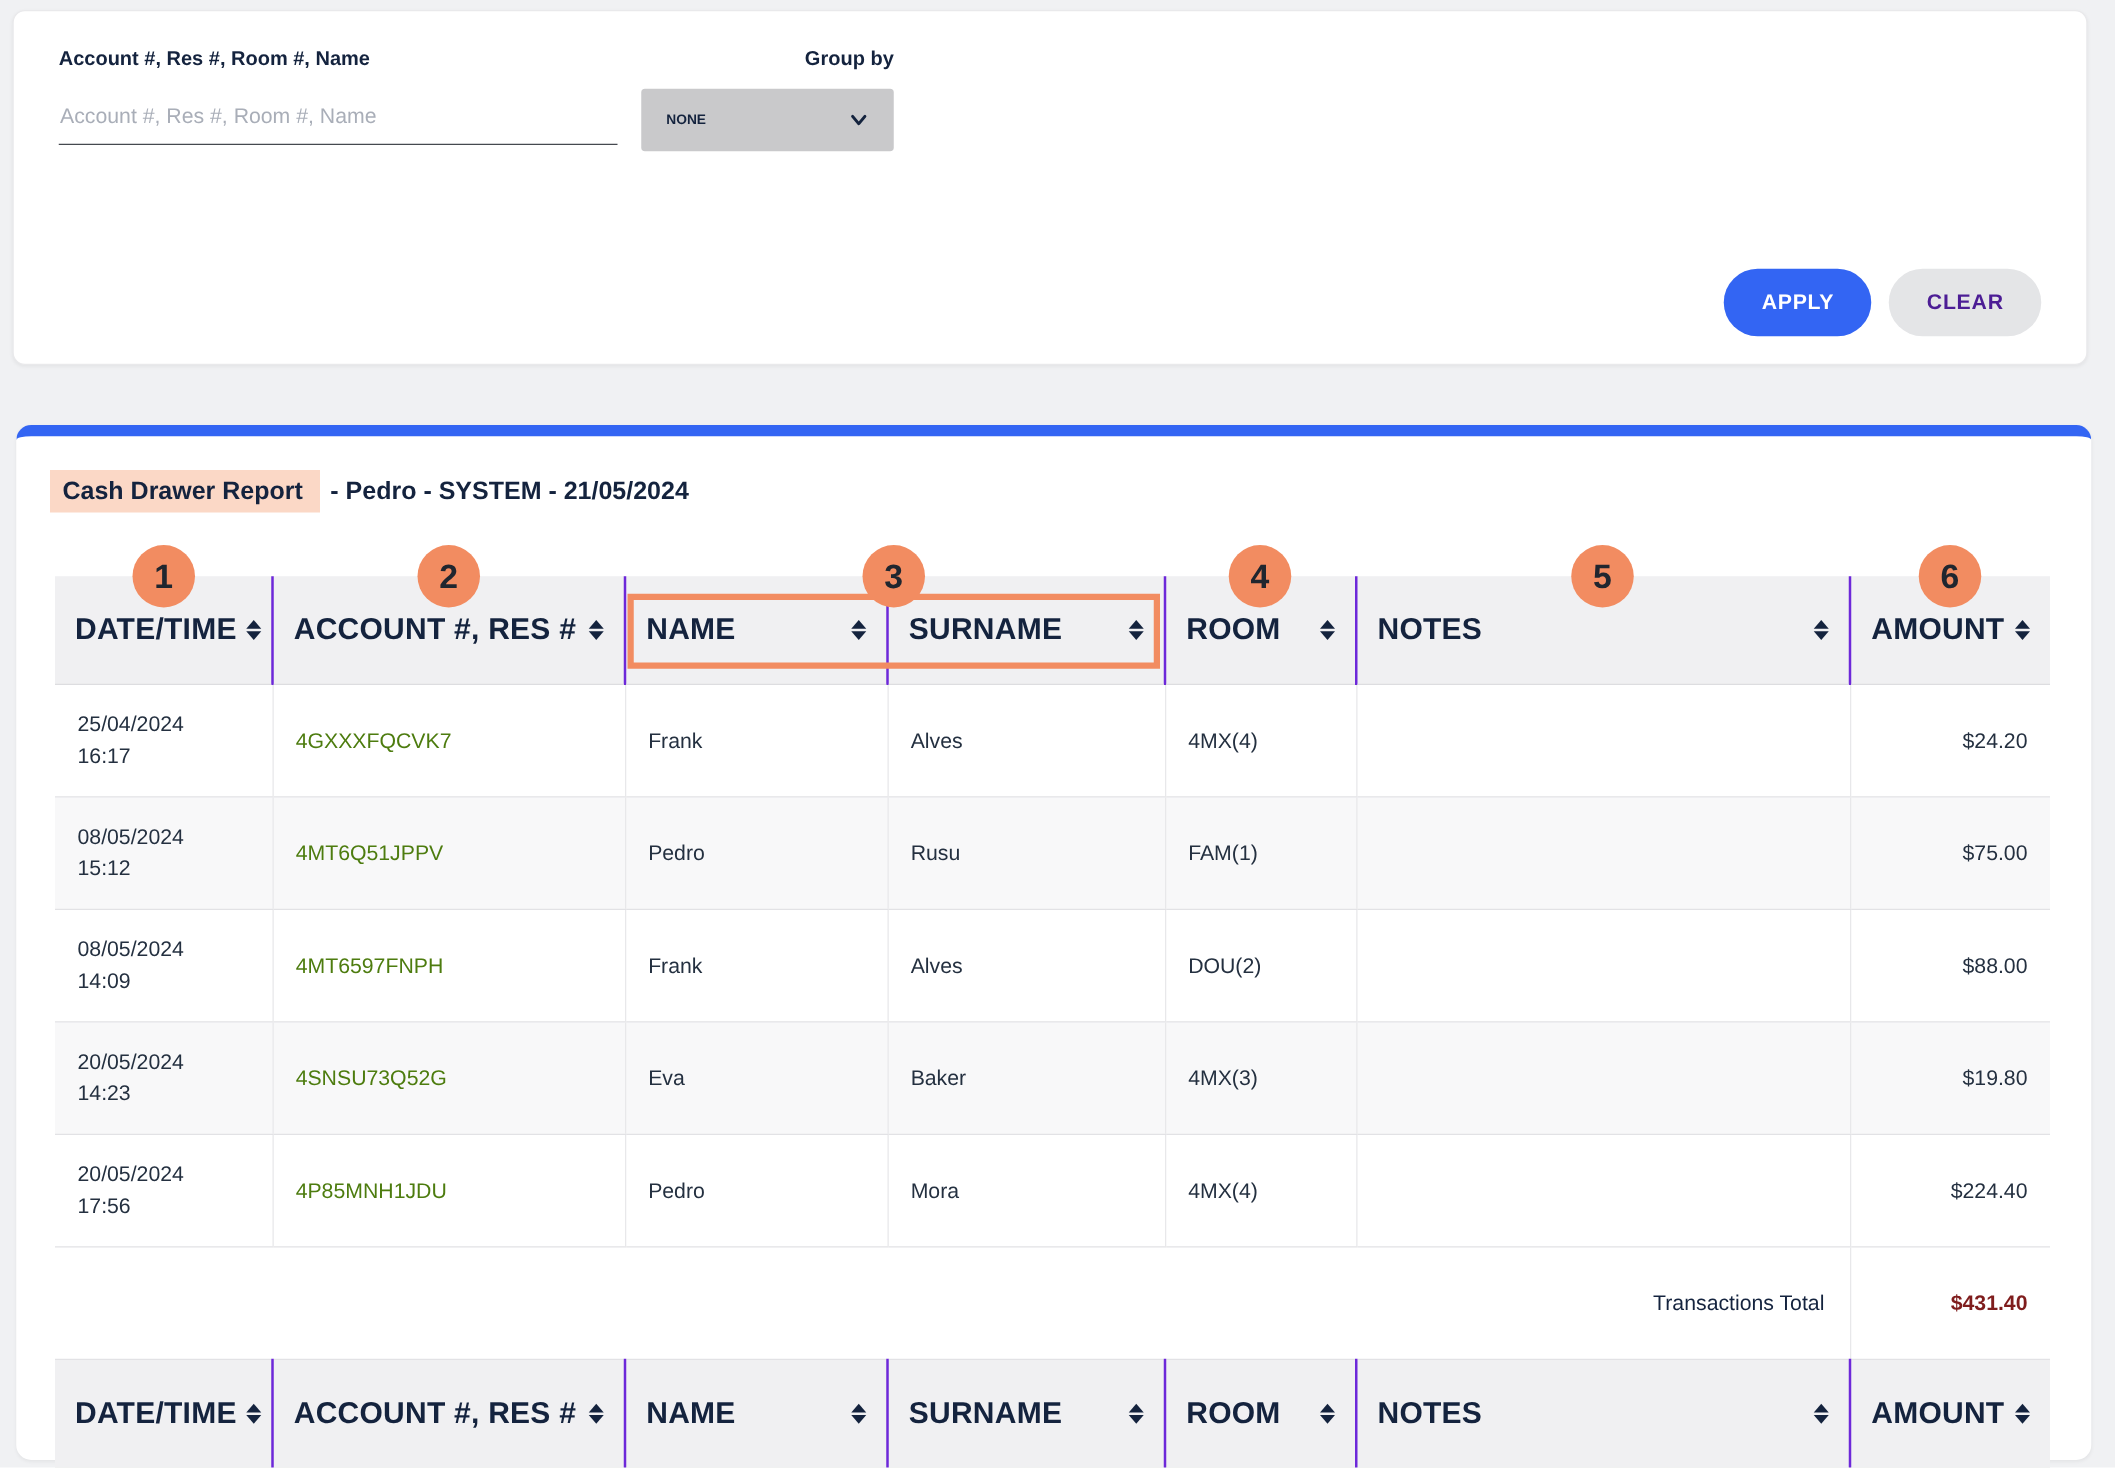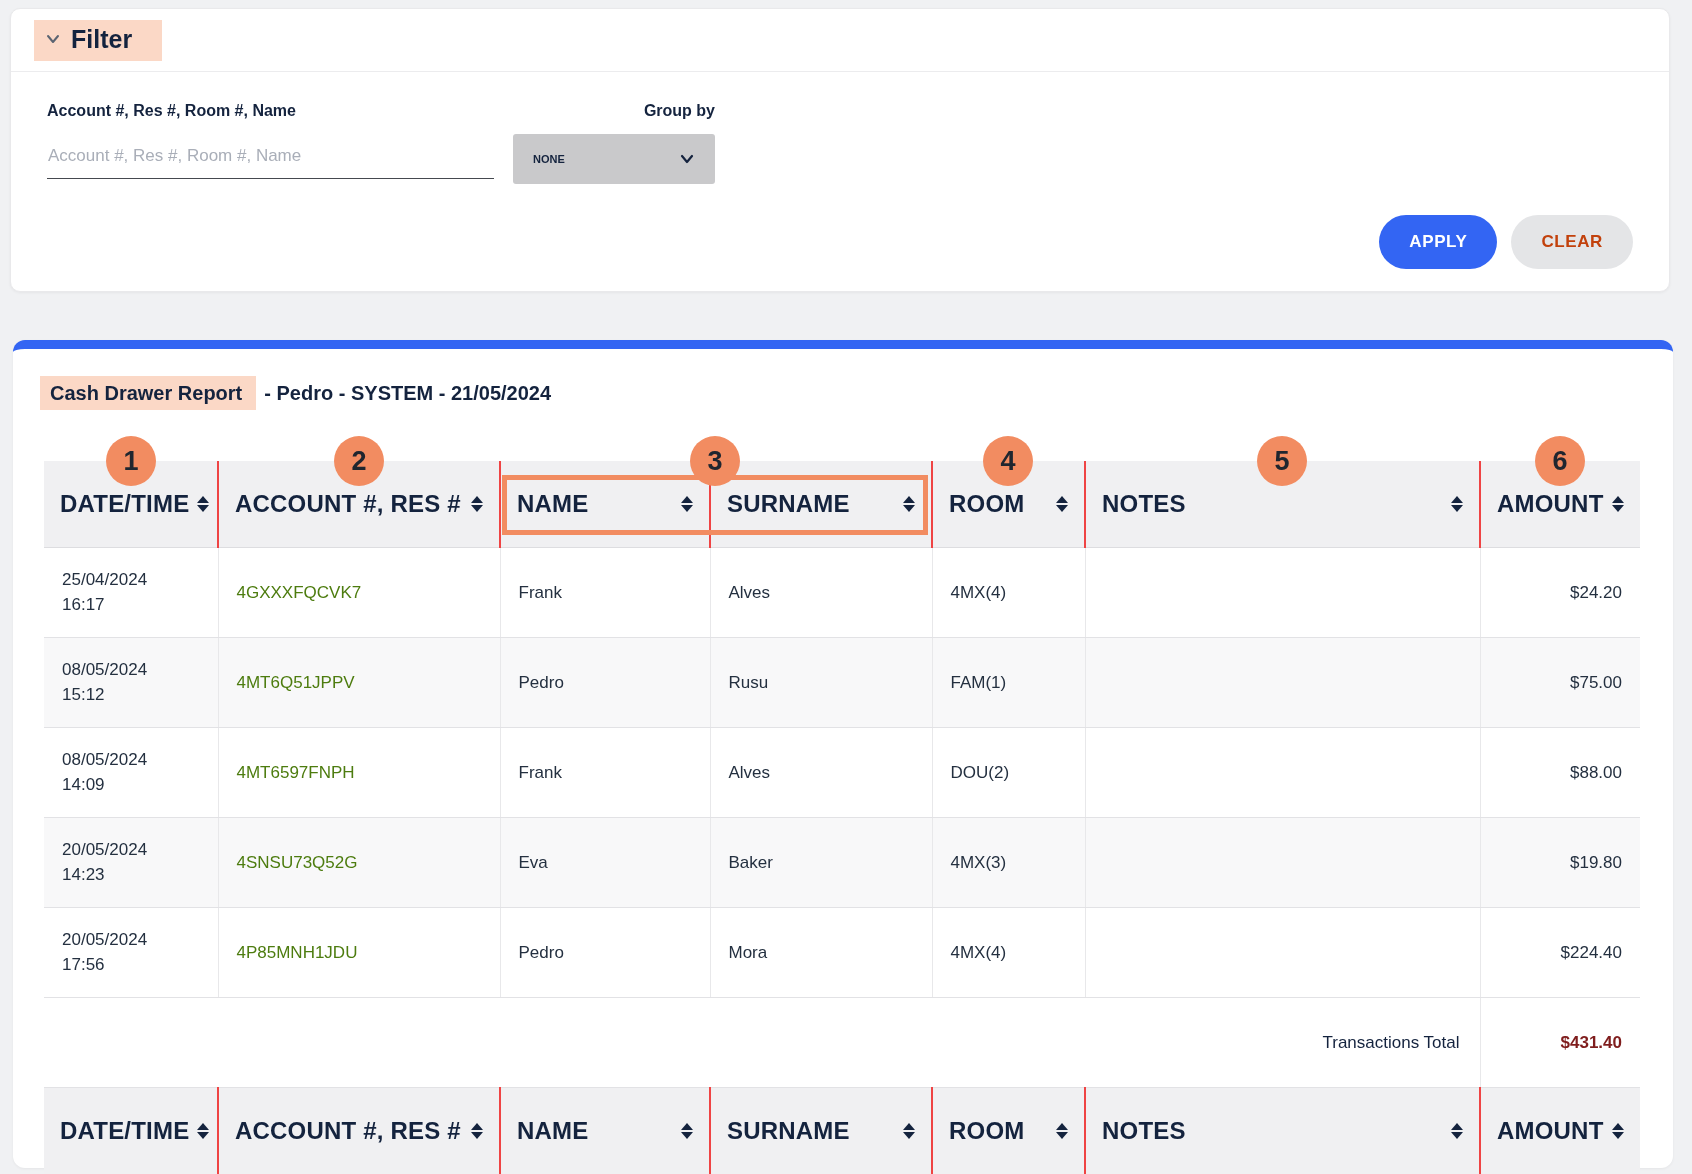--- a/index.html
+++ b/index.html
@@ -35,41 +35,41 @@
     padding:0 20px;box-sizing:border-box;cursor:pointer;
   }
   .select-value{font-size:11px;font-weight:bold;color:#14233E;}
   .filter-actions{position:absolute;right:36px;bottom:22px;display:flex;gap:14px;}
   .btn{
     height:54px;border:none;border-radius:27px;font-family:"Liberation Sans",sans-serif;
     font-size:17px;font-weight:bold;letter-spacing:.6px;cursor:pointer;
     display:flex;align-items:center;justify-content:center;padding:0 30px;
   }
   .btn-apply{background:#3365F3;color:#fff;}
-  .btn-clear{background:#E4E5E7;color:#c2410c;}
+  .btn-clear{background:#E4E5E7;color:#4c1d95;}
 
   
   .report-card{
     position:absolute;left:13px;top:340px;width:1660px;height:828px;
     background:#fff;border-radius:12px;border-top:9px solid #3365F3;
     box-shadow:0 1px 3px rgba(0,0,0,.05);box-sizing:border-box;
   }
   .report-title{margin:22px 0 0 27px;font-size:20px;font-weight:bold;color:#14233E;line-height:44px;}
   .report-title .hl{background:#FBD8C6;padding:6px 14px 6px 10px;}
   .report-title .rest{margin-left:8px;}
 
   .table-wrap{position:relative;margin:46px 0 0 31px;width:1596px;}
   table{border-collapse:collapse;table-layout:fixed;width:1596px;font-size:17px;color:#243040;}
   thead th, tfoot th{
     background:#F0F0F2;height:86px;padding:0 16px;text-align:left;
     font-size:24px;font-weight:bold;color:#14233E;letter-spacing:.2px;
     border-bottom:1px solid #DDDDE0;cursor:pointer;
   }
   tfoot th{border-top:1px solid #E2E2E5;border-bottom:1px solid #E6E6E8;}
-  thead th + th, tfoot th + th{border-left:2px solid #ef4444;text-align:center;}
+  thead th + th, tfoot th + th{border-left:2px solid #6d28d9;text-align:center;}
   .thi{display:flex;align-items:center;justify-content:space-between;}
   .sort{display:inline-flex;flex-direction:column;align-items:center;gap:2px;margin-left:8px;flex:none;}
   .sort i{display:block;width:0;height:0;border-left:6px solid transparent;border-right:6px solid transparent;}
   .sort .up{border-bottom:7px solid #14233E;}
   .sort .down{border-top:7px solid #14233E;}
 
   tbody td{height:89px;padding:0 18px;border-bottom:1px solid #E2E2E5;vertical-align:middle;}
   tbody td + td{border-left:1px solid #E8E8EA;}
   tbody tr.alt td{background:#F8F8F9;}
   .dt{display:flex;flex-direction:column;line-height:1.45;}
@@ -88,30 +88,20 @@
   }
   .hl-box{
     position:absolute;left:458px;top:14px;width:426px;height:60px;
     border:5px solid #F28C61;box-sizing:border-box;z-index:2;pointer-events:none;
   }
 </style>
 </head>
 <body>
 
 <div class="filter-card">
-  <div class="filter-head">
-    <div class="filter-title-hl">
-      <span class="chev">
-        <svg width="18" height="18" viewBox="0 0 18 18">
-            <polyline points="4,6 9,12 14,6" fill="none" stroke="#5B6472" stroke-width="2" stroke-linecap="round" stroke-linejoin="round"></polyline>
-          </svg>
-      </span>
-      <span class="filter-title">Filter</span>
-    </div>
-  </div>
   <div class="filter-body">
     <div class="fld">
       <label class="fld-label">Account #, Res #, Room #, Name</label>
       <input class="search-input" type="text" placeholder="Account #, Res #, Room #, Name" style="">
     </div>
     <div class="fld fld-group">
       <label class="fld-label">Group by</label>
       <div class="select">
         <span class="select-value">NONE</span>
         <span class="chev">

